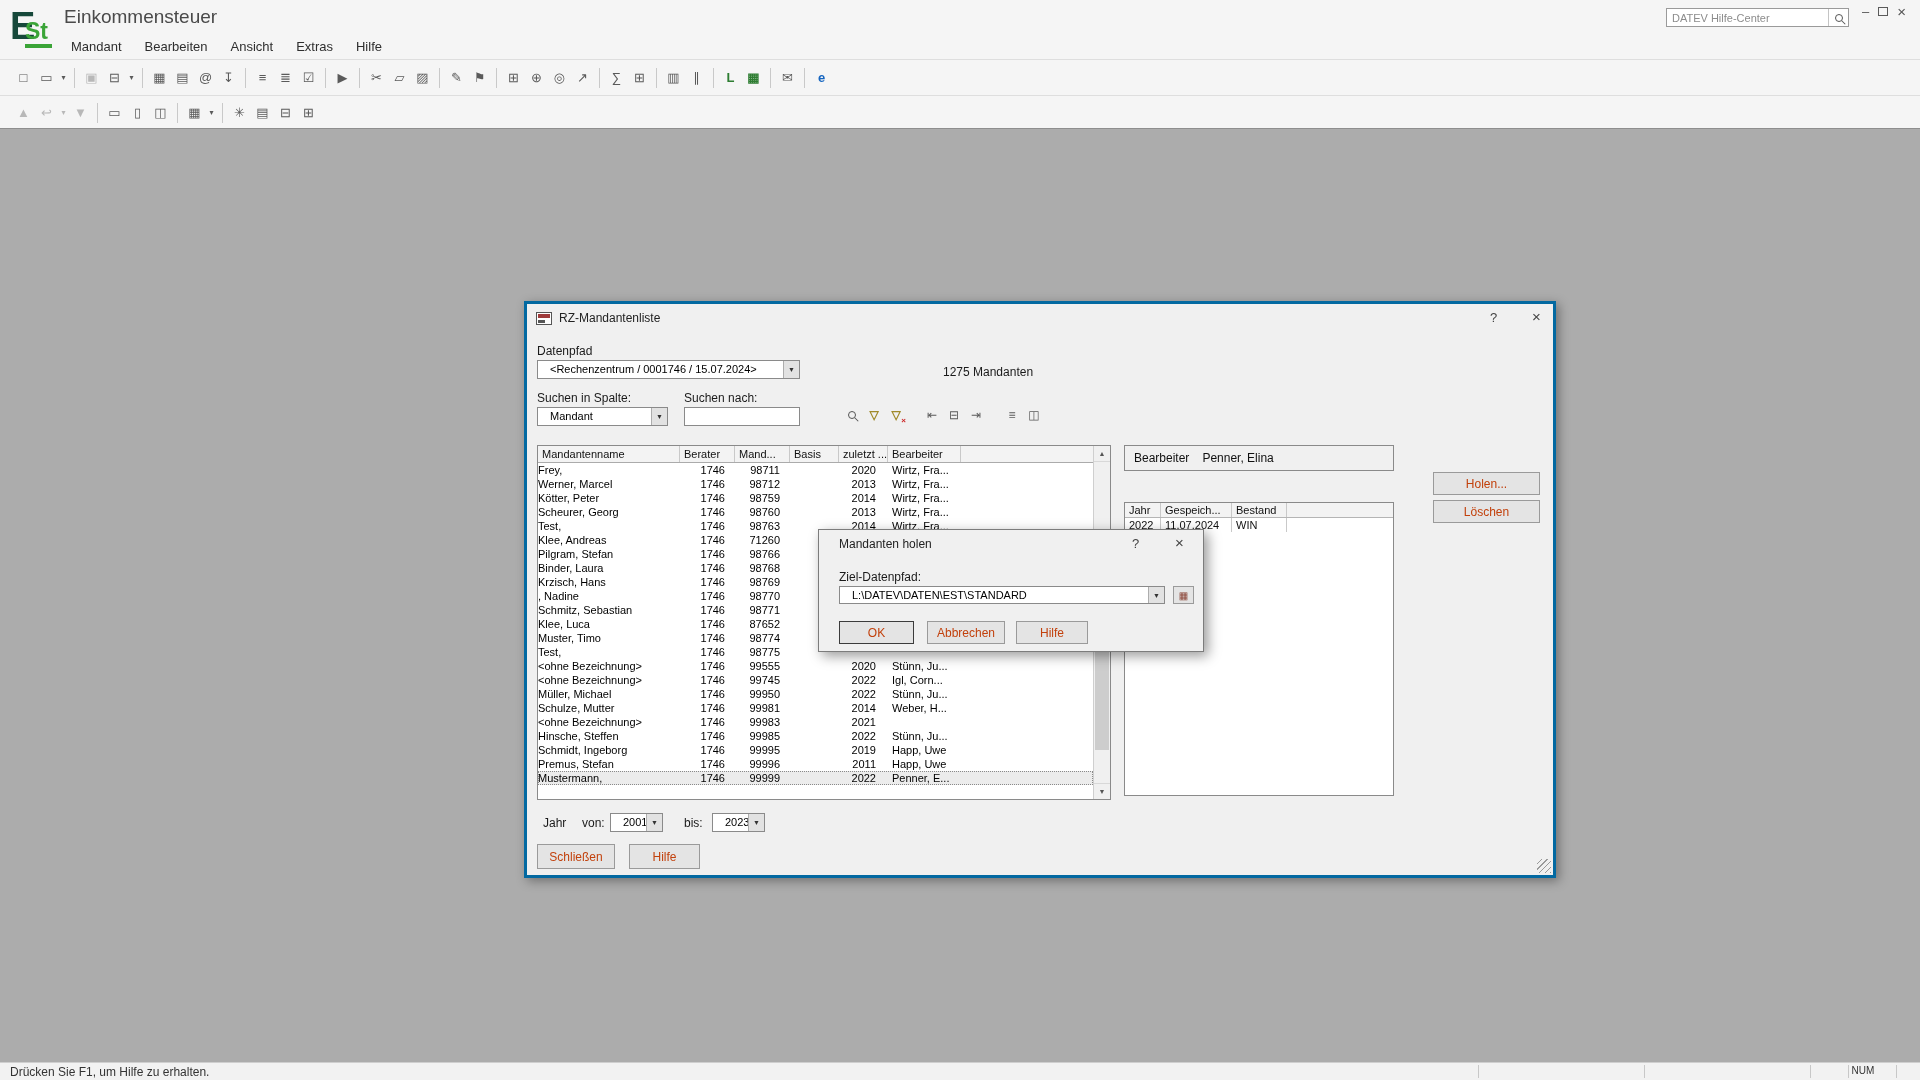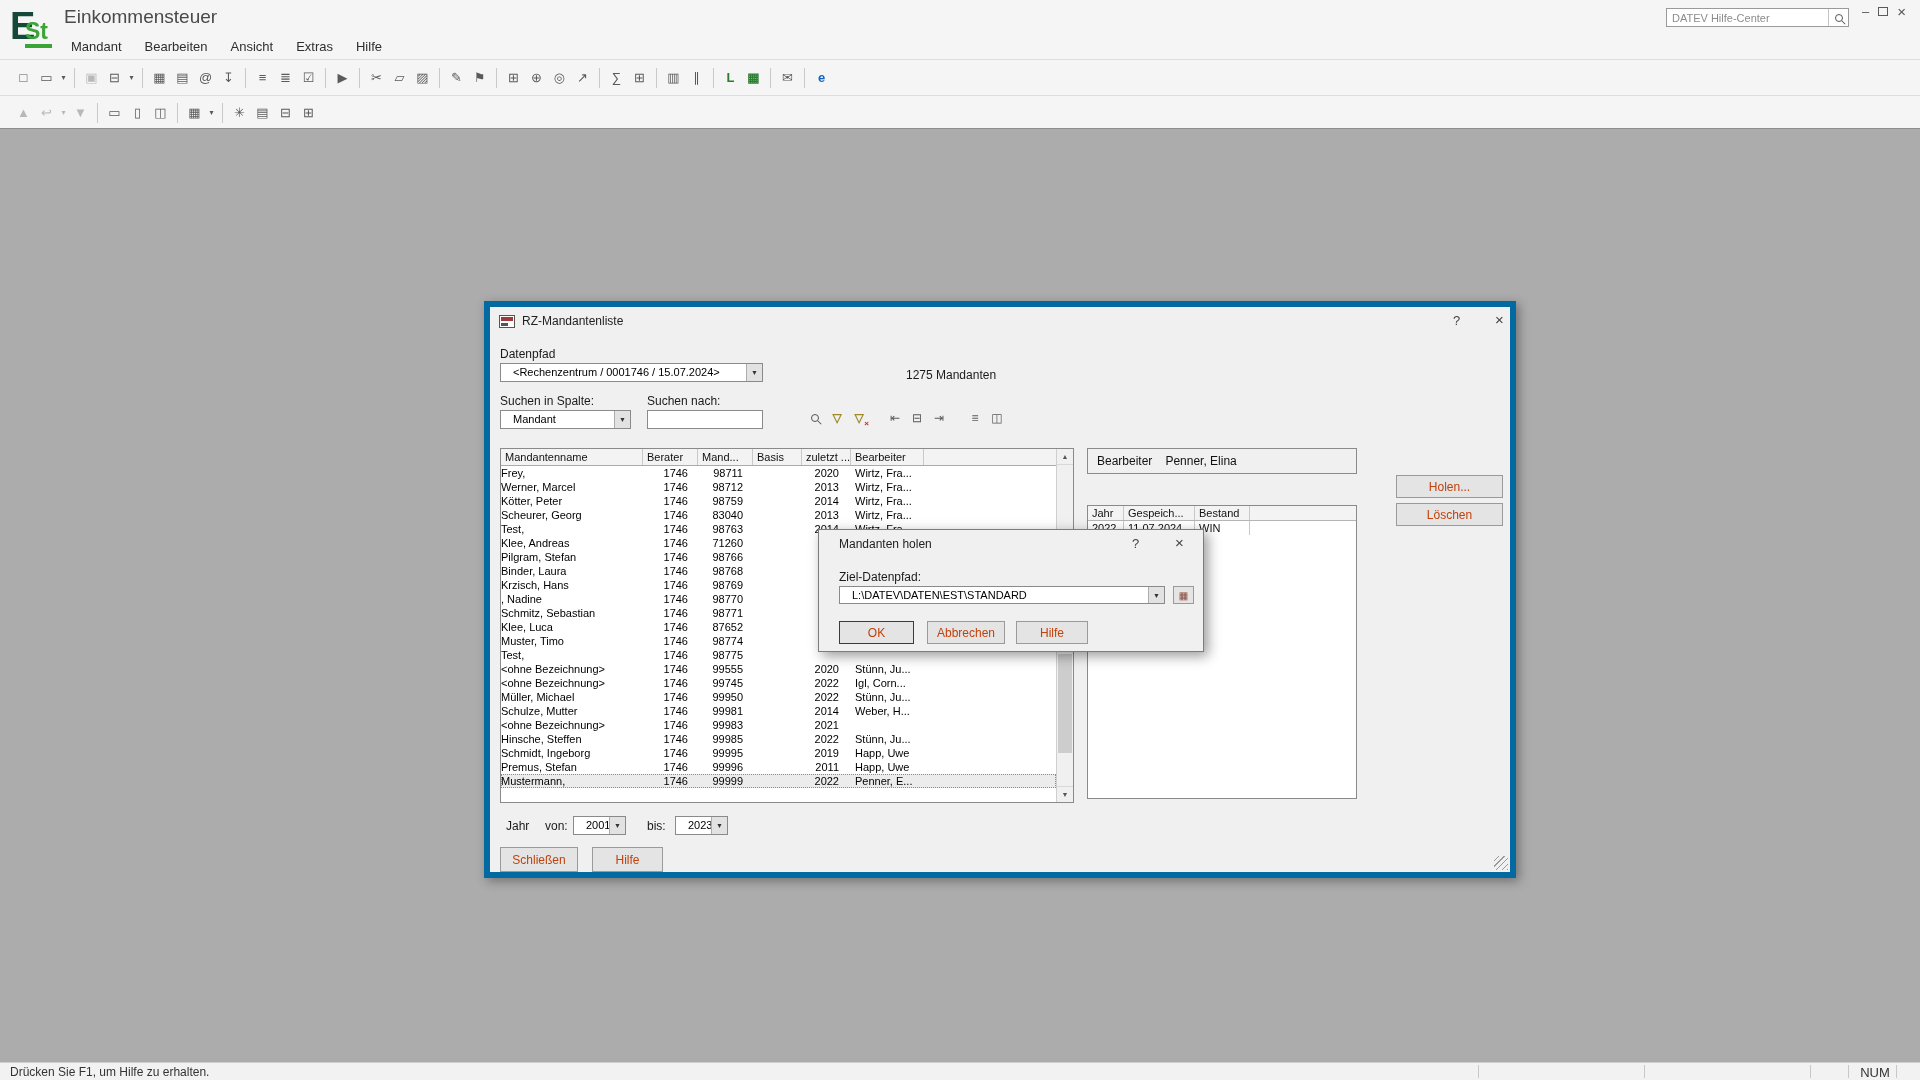--- a/index.html
+++ b/index.html
@@ -41,38 +41,38 @@
   .gap { margin-left:14px; }
   .ibadge { position:absolute; right:1px; bottom:1px; font-size:8px; color:#c22; font-weight:bold; }
 
   
   .workspace { position:absolute; top:129px; left:0; width:1920px; height:933px; background:#acacac; }
 
   
   .statusbar { position:absolute; bottom:0; left:0; width:1920px; height:18px; background:#f2f2f2; border-top:1px solid #cfcfcf; font-size:12px; color:#333; }
   .status-hint { position:absolute; left:10px; top:2px; white-space:nowrap; }
   .sdiv { position:absolute; top:2px; bottom:2px; width:1px; background:#c8c8c8; }
-  .status-num { position:absolute; left:1841px; top:2px; width:44px; text-align:center; font-size:13px;margin-left:12px; }
+  .status-num { position:absolute; left:1841px; top:2px; width:44px; text-align:center; font-size:10px; }
 
   
   .lbl { position:absolute; font-size:12px; color:#1a1a1a; white-space:nowrap; }
   .btn { position:absolute; background:#e4e4e4; border:1px solid #9a9a9a; font-size:12px; color:#c2410c;
          display:flex; align-items:center; justify-content:center; cursor:default; font-family:"Liberation Sans",sans-serif; }
   .btn-default { border:1px solid #3c3c3c; }
   .combo { position:absolute; background:#fff; border:1px solid #8a8a8a; display:flex; align-items:stretch; }
   .combo .cval { flex:1; font-size:11px; line-height:17px; padding-left:12px; white-space:nowrap; overflow:hidden; color:#000; }
   .combo .carrow { width:16px; background:#e2e2e2; border-left:1px solid #adadad; display:flex; align-items:center; justify-content:center; font-size:7px; color:#333; }
   .txt { position:absolute; background:#fff; border:1px solid #8a8a8a; font-size:11px; padding:0 4px; outline:none; font-family:"Liberation Sans",sans-serif; }
   .dtitle { position:absolute; font-size:12px; color:#222; white-space:nowrap; }
   .dhelp { position:absolute; font-size:13px; color:#444; cursor:default; }
   .dclose { position:absolute; font-size:15px; color:#444; cursor:default; }
 
   
-  .dialog { position:absolute; left:484px; top:172px; width:1032px; height:577px; background:#f0f0f0;
-            border:6px solid #0369a1; box-shadow:3px 3px 10px rgba(0,0,0,.35); z-index:5; }
+  .dialog { position:absolute; left:524px; top:172px; width:1032px; height:577px; background:#f0f0f0;
+            border:3px solid #0369a1; box-shadow:3px 3px 10px rgba(0,0,0,.35); z-index:5; }
   .rz-icon { position:absolute; left:9px; top:8px; width:16px; height:13px; background:#fdfdfd; border:1px solid #555; }
   .rz-icon::before { content:""; position:absolute; left:1px; top:1px; right:1px; height:4px; background:#9e3a3a; }
   .rz-icon::after { content:""; position:absolute; left:1px; bottom:1px; width:7px; height:3px; background:#555; }
 
   .searchtools { position:absolute; left:314px; top:100px; height:22px; display:flex; align-items:center; }
   .searchtools .tb-btn { width:22px; height:22px; }
   .searchtools .glyph { font-size:12px; }
 
   .mand-table { position:absolute; left:10px; top:141px; width:574px; height:355px; background:#fff; border:1px solid #8a8a8a; }
   .mand-head { position:absolute; top:0; left:0; right:17px; height:17px; display:flex; background:#f3f3f3; border-bottom:1px solid #ababab; font-size:11px; }
@@ -381,21 +381,21 @@
               <span class="tc w1 c1">1746</span>
               <span class="tc w2 c2">98759</span>
               <span class="tc w3 c3"></span>
               <span class="tc w4 c4">2014</span>
               <span class="tc w5 c5">Wirtz, Fra...</span>
               <span class="tc w6"></span>
             </div>
             <div class="trow">
               <span class="tc w0 c0">Scheurer, Georg</span>
               <span class="tc w1 c1">1746</span>
-              <span class="tc w2 c2">83040</span>
+              <span class="tc w2 c2">98760</span>
               <span class="tc w3 c3"></span>
               <span class="tc w4 c4">2013</span>
               <span class="tc w5 c5">Wirtz, Fra...</span>
               <span class="tc w6"></span>
             </div>
             <div class="trow">
               <span class="tc w0 c0">Test,</span>
               <span class="tc w1 c1">1746</span>
               <span class="tc w2 c2">98763</span>
               <span class="tc w3 c3"></span>

